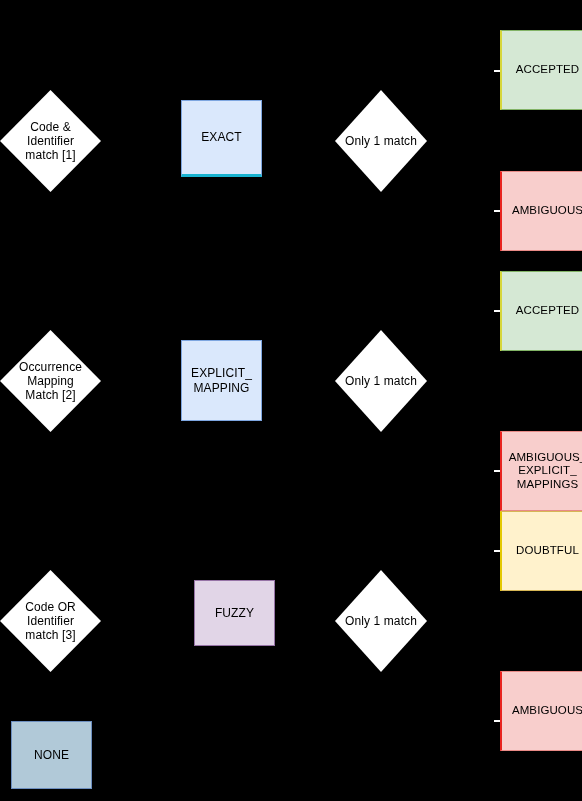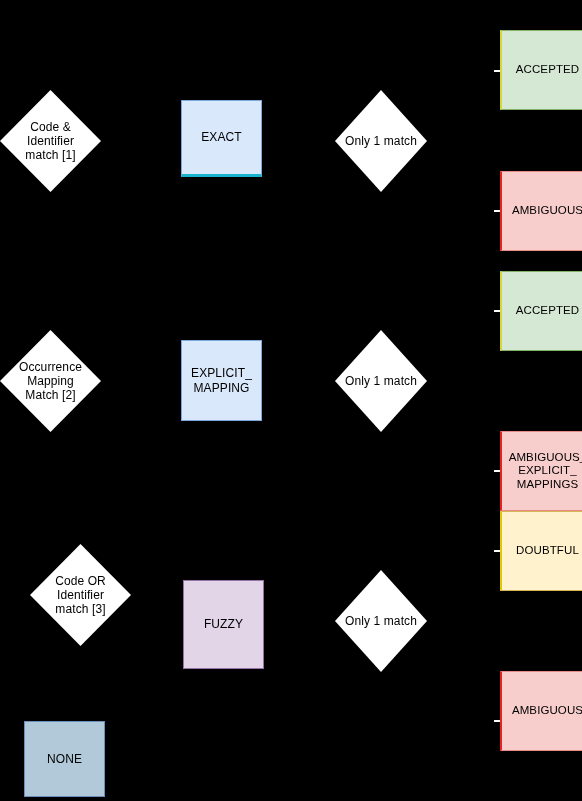--- a/index.html
+++ b/index.html
@@ -127,43 +127,43 @@
 
   <div class="node diamond" style="left:0px; top:330px; width:101px; height:102px;justify-content:center;">
     <svg class="dia-shape" viewBox="0 0 101 102" preserveAspectRatio="none">
       <polygon points="50.5,0 101,51 50.5,102 0,51" fill="#ffffff" stroke="none"></polygon>
     </svg>
     <span class="dia-label ml">Occurrence
 Mapping
 Match [2]</span>
   </div>
 
-  <div class="node diamond" style="left:0px; top:544px; width:101px; height:102px;margin-left:30px;">
+  <div class="node diamond" style="left:0px; top:570px; width:101px; height:102px;">
     <svg class="dia-shape" viewBox="0 0 101 102" preserveAspectRatio="none">
       <polygon points="50.5,0 101,51 50.5,102 0,51" fill="#ffffff" stroke="none"></polygon>
     </svg>
     <span class="dia-label ml">Code OR
 Identifier
 match [3]</span>
   </div>
 
-  <div class="node rect rect-none" style="left:24px; top:721px; width:81px; height:76px;">
+  <div class="node rect rect-none" style="left:11px; top:721px; width:81px; height:68px;">
     <span>NONE</span>
   </div>
 
   <div class="node rect rect-exact" style="left:181px; top:100px; width:81px; height:77px;">
     <span>EXACT</span>
   </div>
 
   <div class="node rect rect-explicit" style="left:181px; top:340px; width:81px; height:81px;">
     <span class="ml">EXPLICIT_
 MAPPING</span>
   </div>
 
-  <div class="node rect rect-fuzzy" style="left:183px; top:580px; width:81px; height:89px;">
+  <div class="node rect rect-fuzzy" style="left:194px; top:580px; width:81px; height:66px;">
     <span>FUZZY</span>
   </div>
 
   <div class="node diamond" style="left:335px; top:90px; width:92px; height:102px;">
     <svg class="dia-shape" viewBox="0 0 92 102" preserveAspectRatio="none">
       <polygon points="46,0 92,51 46,102 0,51" fill="#ffffff" stroke="none"></polygon>
     </svg>
     <span class="dia-label" style="width:92%;">Only 1 match</span>
   </div>
 

